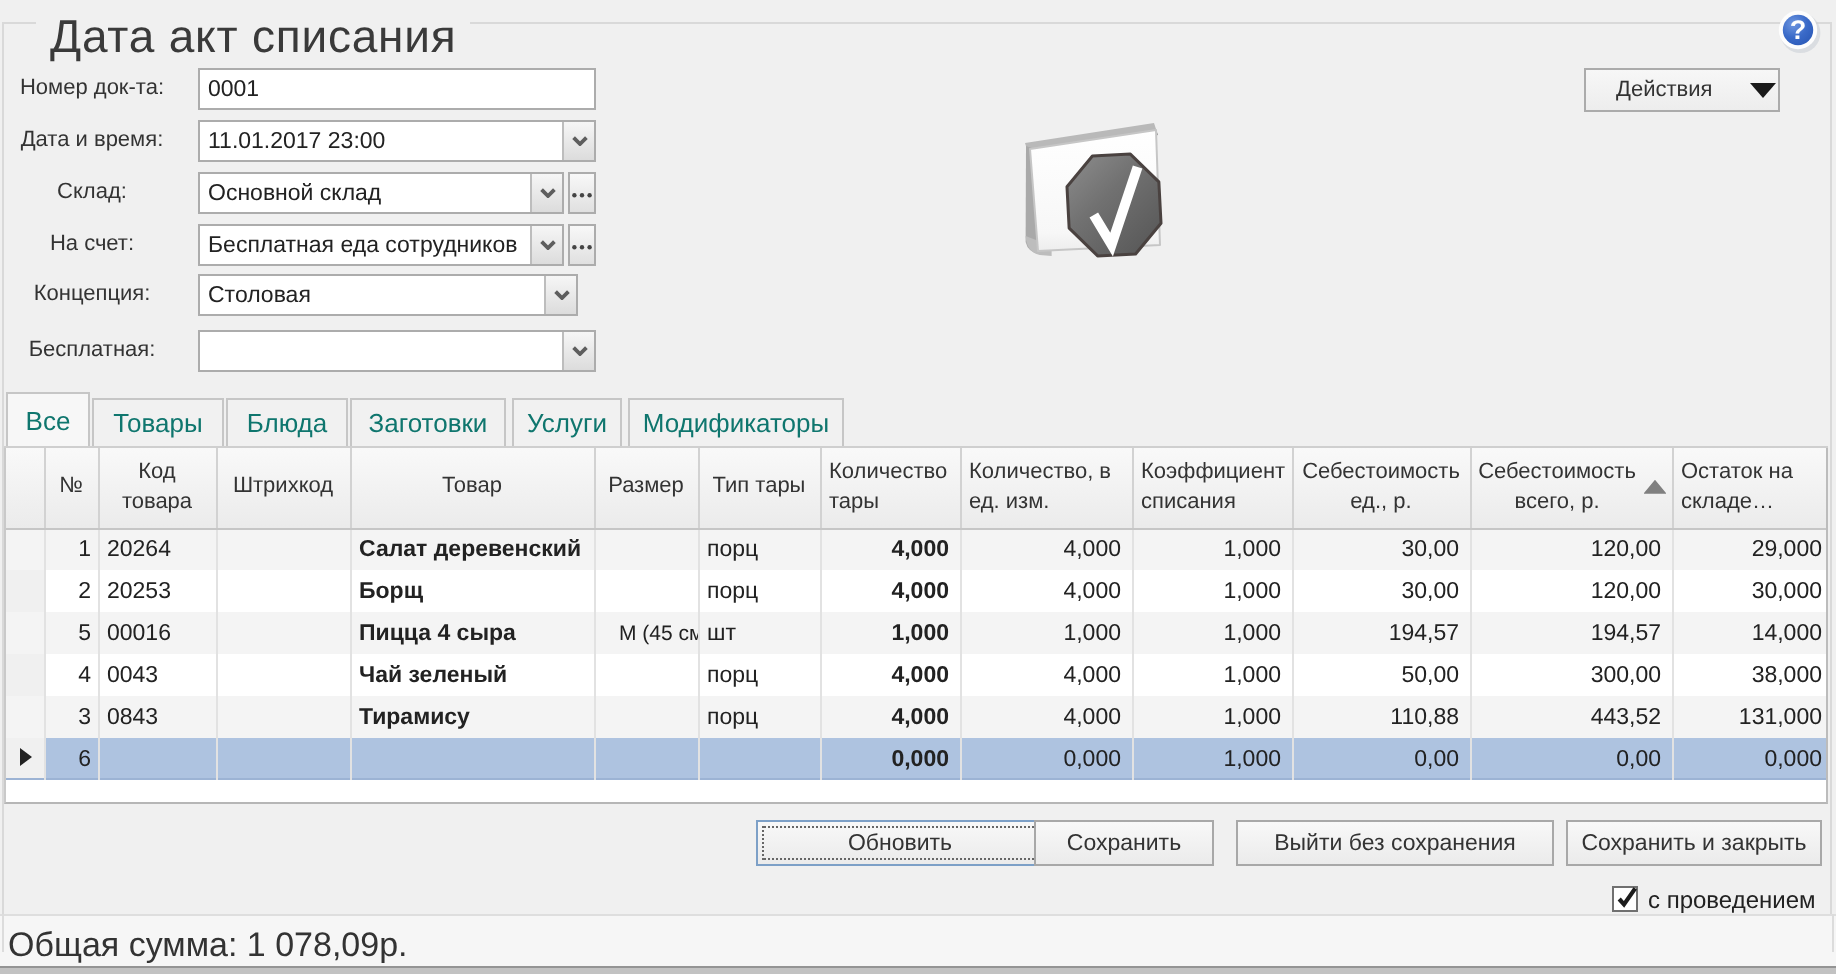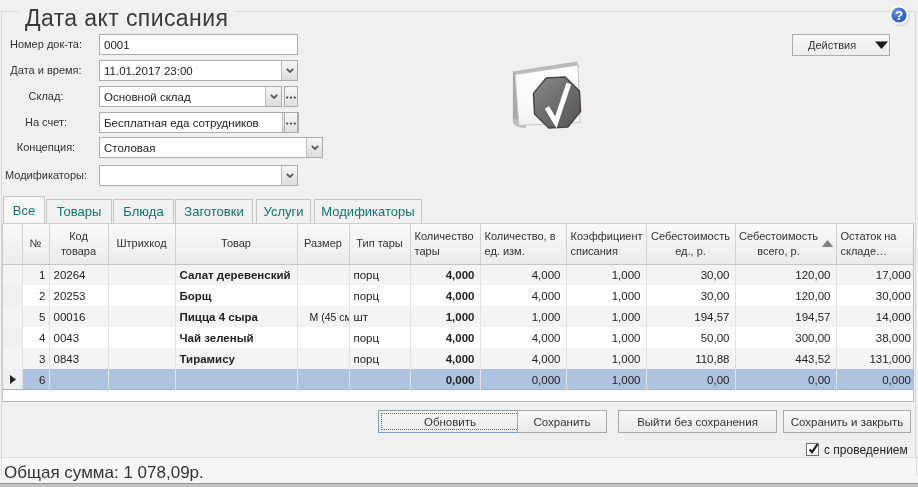--- a/index.html
+++ b/index.html
@@ -61,45 +61,45 @@
 </div>
 <div class="dots" style="left:284px;top:86px">
     <svg width="10" height="4" viewBox="0 0 10 4">
       <circle cx="1.2" cy="2.6" r="1.1" fill="#444"></circle>
       <circle cx="5" cy="2.6" r="1.1" fill="#444"></circle>
       <circle cx="8.8" cy="2.6" r="1.1" fill="#444"></circle>
     </svg>
   </div>
 
 <div class="lbl" style="top:116px">На счет:</div>
-<div class="inp" style="top:112px;width:200px">Бесплатная еда сотрудников
+<div class="inp" style="top:112px;width:183px">Бесплатная еда сотрудников
   <span class="dd" style="right:0;top:0">
       <svg width="8" height="5" viewBox="0 0 8 5">
         <path d="M0.8 0.8 L4 4 L7.2 0.8" fill="none" stroke="#5e5e5e" stroke-width="1.9"></path>
       </svg>
     </span>
 </div>
 <div class="dots" style="left:284px;top:112px">
     <svg width="10" height="4" viewBox="0 0 10 4">
       <circle cx="1.2" cy="2.6" r="1.1" fill="#444"></circle>
       <circle cx="5" cy="2.6" r="1.1" fill="#444"></circle>
       <circle cx="8.8" cy="2.6" r="1.1" fill="#444"></circle>
     </svg>
   </div>
 
 <div class="lbl" style="top:141px">Концепция:</div>
-<div class="inp" style="top:137px;width:224px">Столовая
-  <span class="dd" style="right:0;top:0">
-      <svg width="8" height="5" viewBox="0 0 8 5">
-        <path d="M0.8 0.8 L4 4 L7.2 0.8" fill="none" stroke="#5e5e5e" stroke-width="1.9"></path>
-      </svg>
-    </span>
-</div>
-
-<div class="lbl" style="top:169px">Модификаторы:</div>
+<div class="inp" style="top:137px;width:190px">Столовая
+  <span class="dd" style="right:0;top:0">
+      <svg width="8" height="5" viewBox="0 0 8 5">
+        <path d="M0.8 0.8 L4 4 L7.2 0.8" fill="none" stroke="#5e5e5e" stroke-width="1.9"></path>
+      </svg>
+    </span>
+</div>
+
+<div class="lbl" style="top:169px">Бесплатная:</div>
 <div class="inp" style="top:165px;width:199px">
   <span class="dd" style="right:0;top:0">
       <svg width="8" height="5" viewBox="0 0 8 5">
         <path d="M0.8 0.8 L4 4 L7.2 0.8" fill="none" stroke="#5e5e5e" stroke-width="1.9"></path>
       </svg>
     </span>
 </div>
 
 <div class="actbtn">
     <span>Действия</span>
@@ -200,21 +200,21 @@
           <td>20264</td>
           <td></td>
           <td class="bold">Салат деревенский</td>
           <td></td>
           <td>порц</td>
           <td class="num bold">4,000</td>
           <td class="num">4,000</td>
           <td class="num">1,000</td>
           <td class="num">30,00</td>
           <td class="num">120,00</td>
-          <td class="num">17,000</td>
+          <td class="num">29,000</td>
         </tr>
 <tr>
           <td class="ind"></td>
           <td class="num" style="padding-right:3px">2</td>
           <td>20253</td>
           <td></td>
           <td class="bold">Борщ</td>
           <td></td>
           <td>порц</td>
           <td class="num bold">4,000</td>

